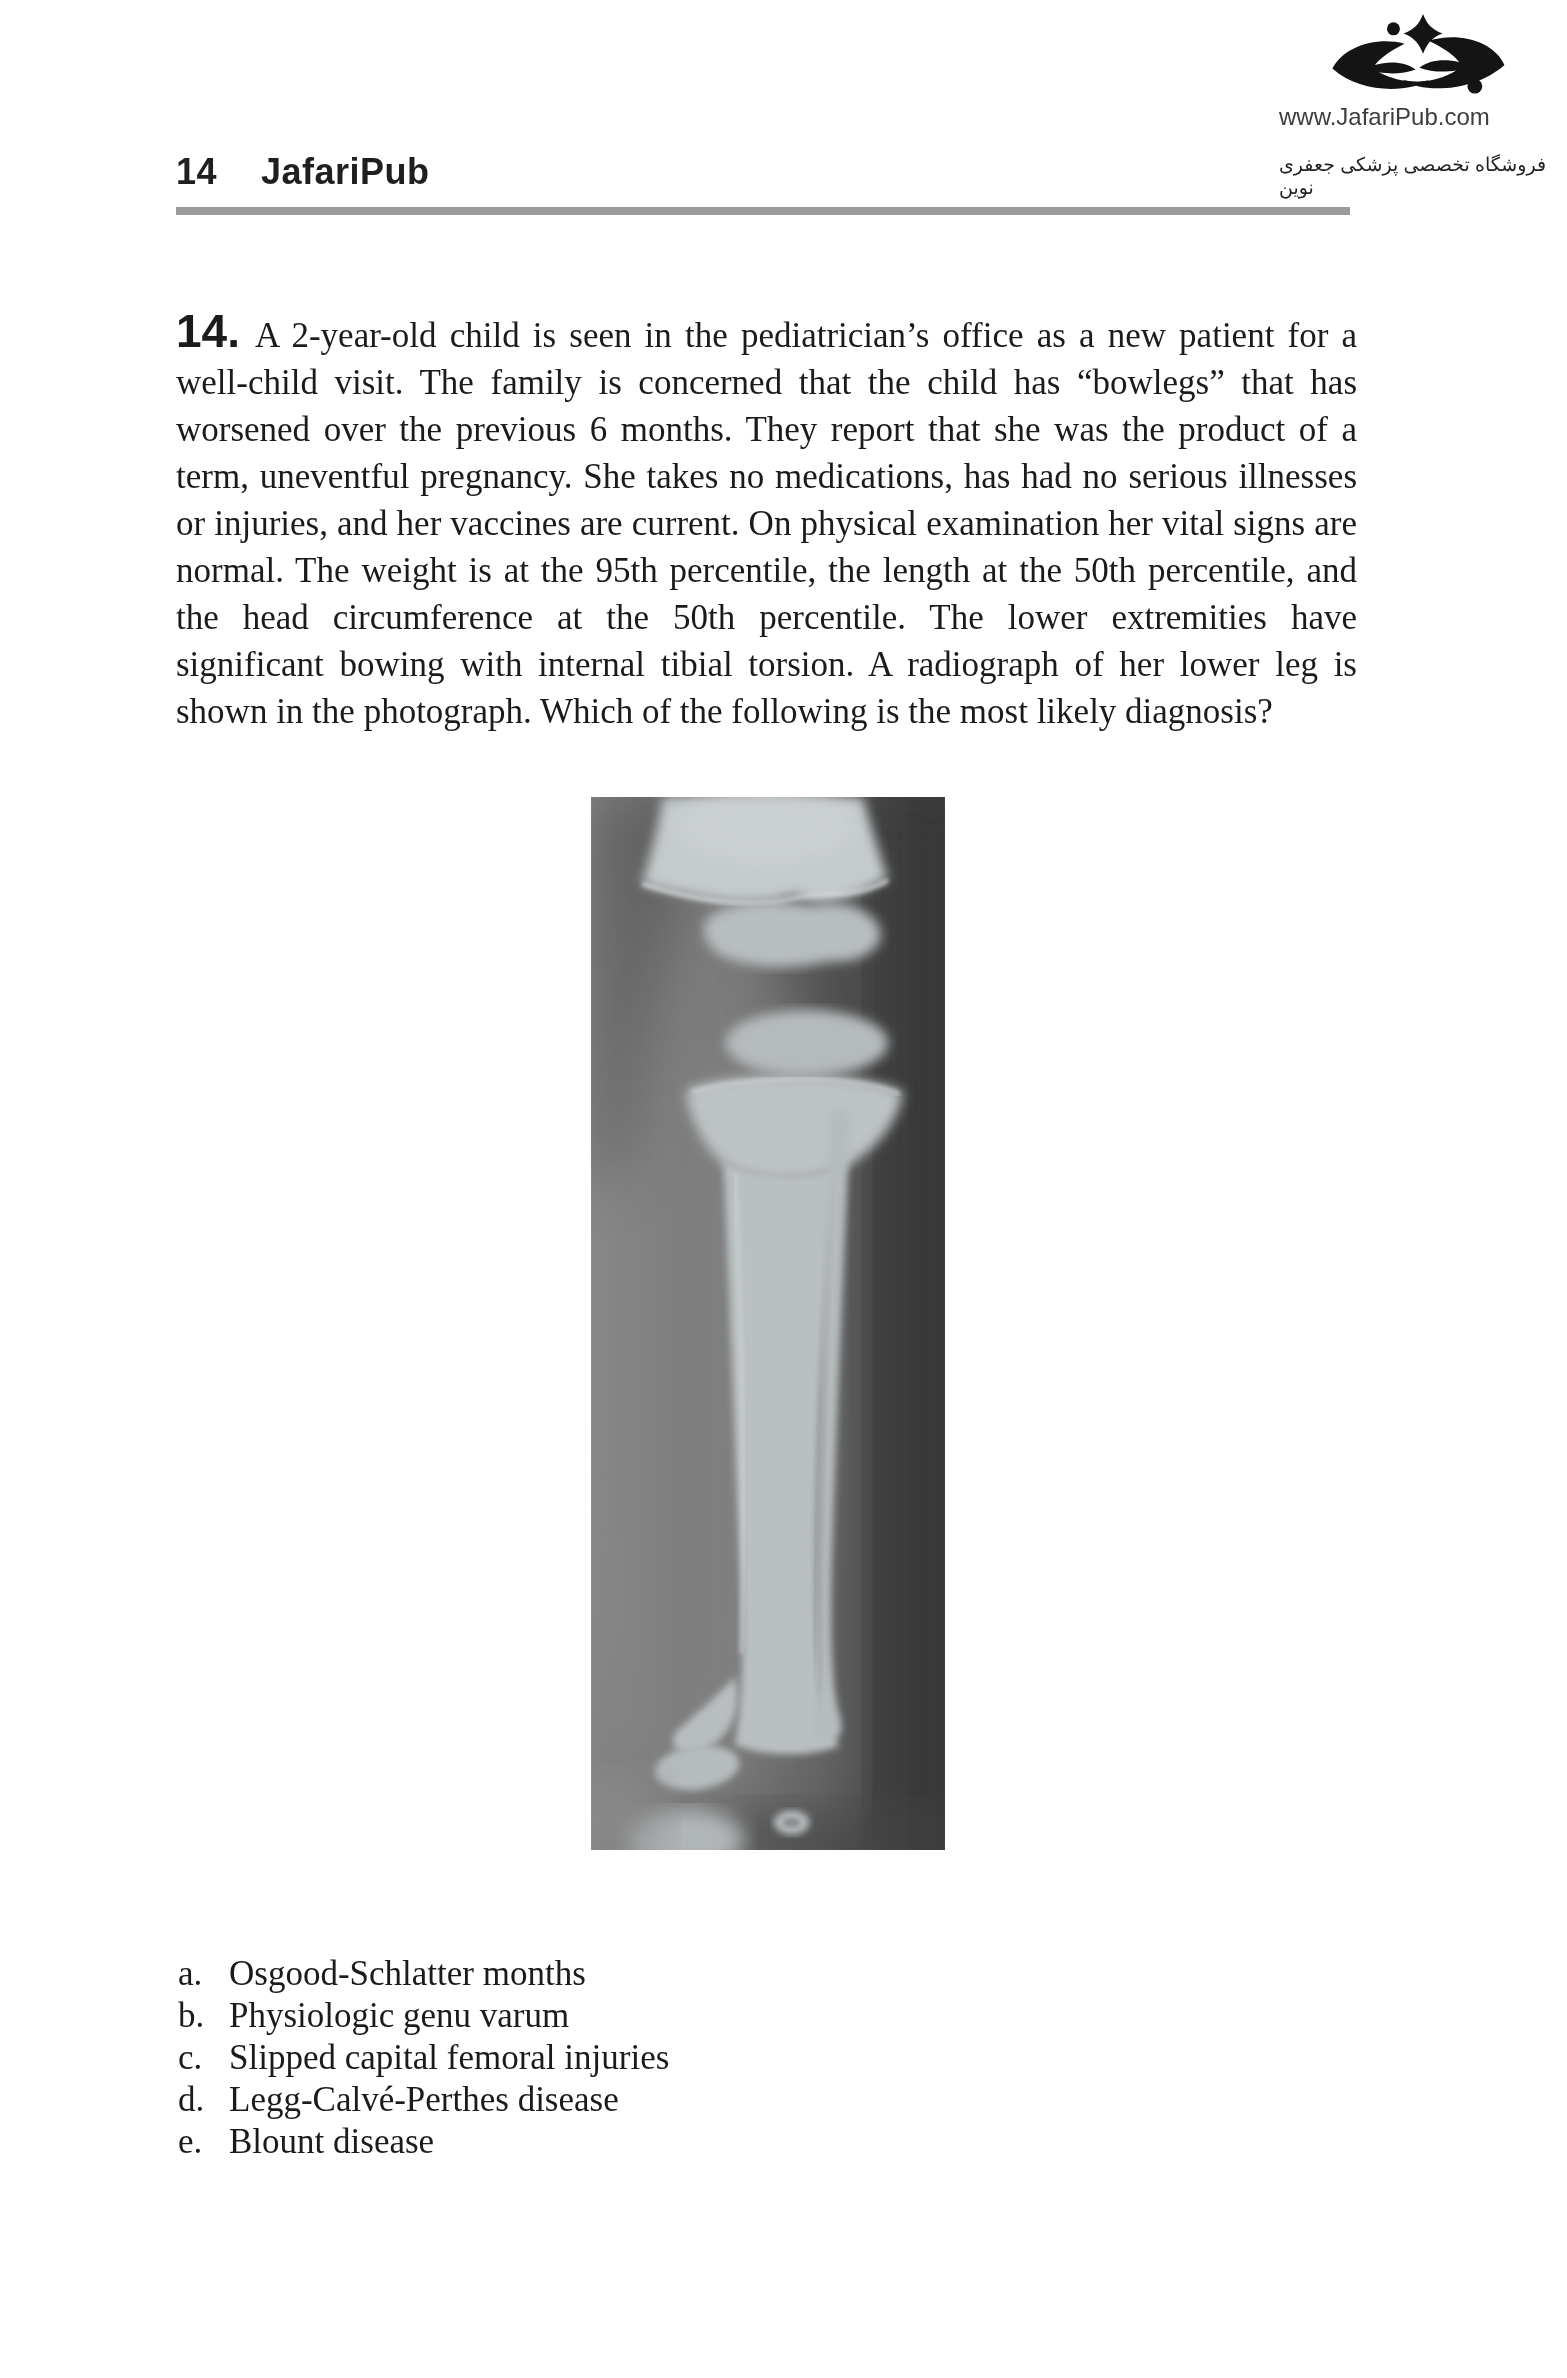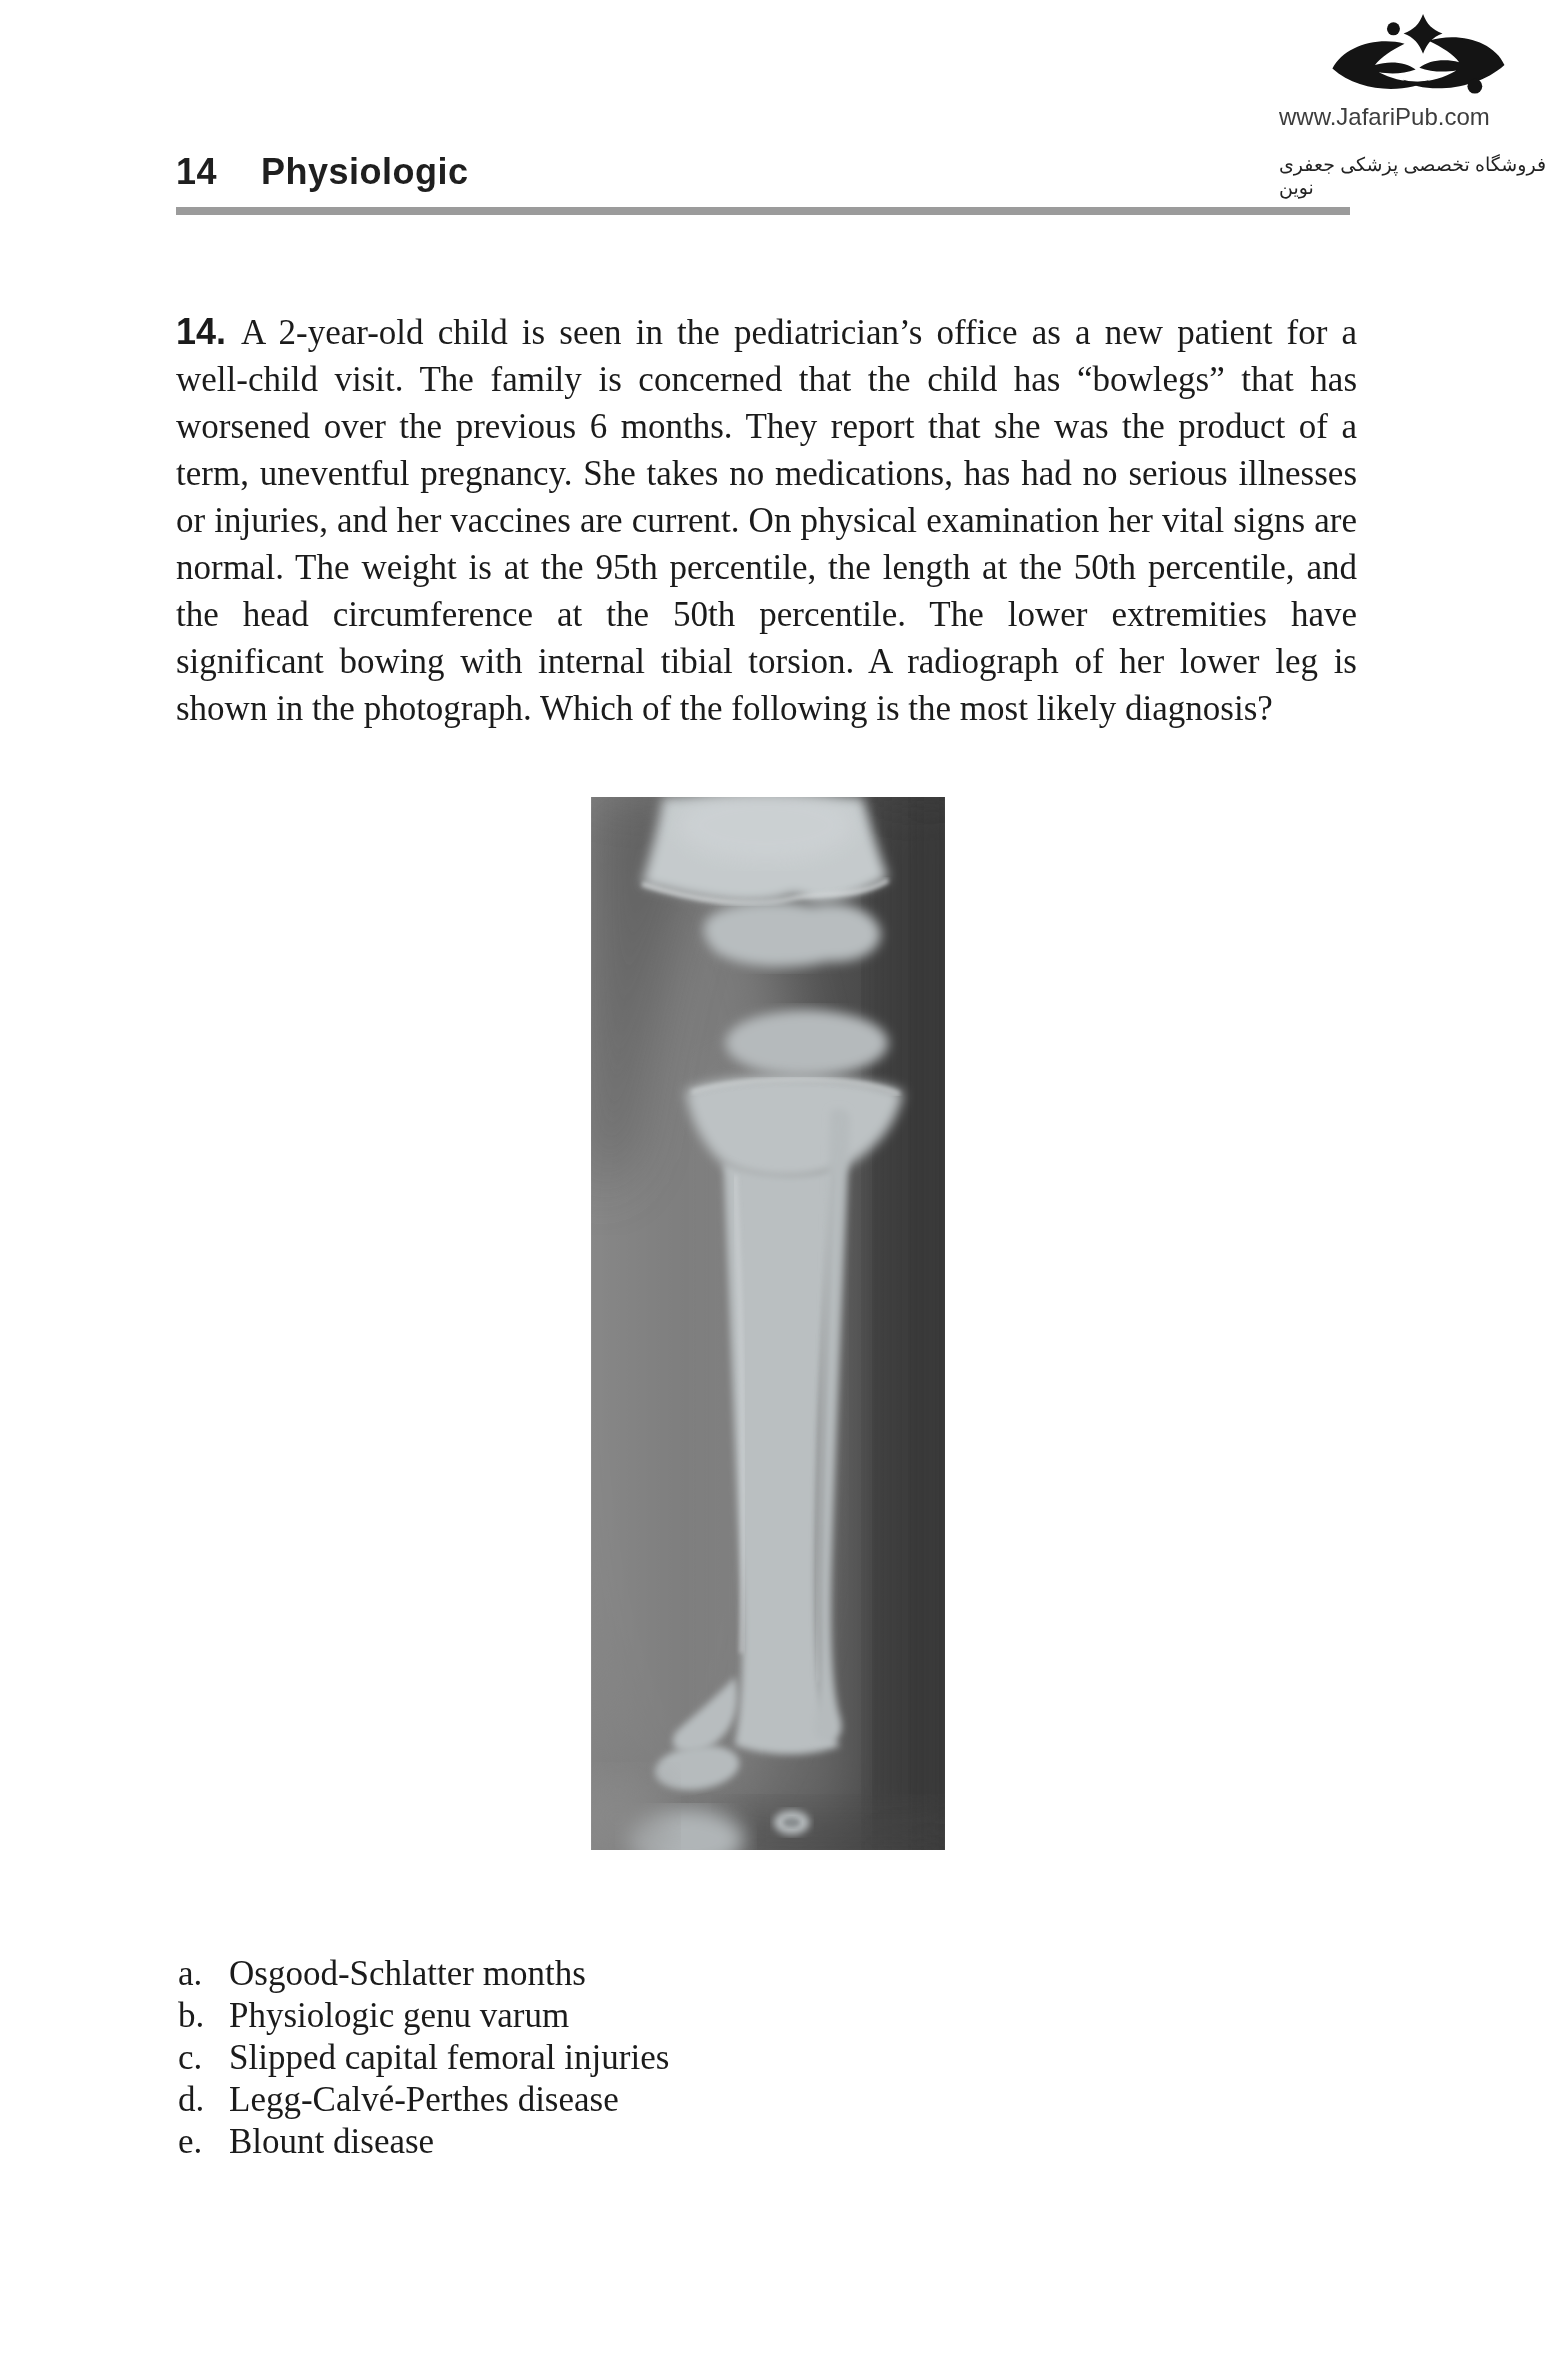--- a/index.html
+++ b/index.html
@@ -30,21 +30,21 @@
   .brand-url  { font-size:24px; color:#3d3d3d; margin-top:0.9px; }
   .brand-tagline { direction:rtl; font-size:19px; color:#232323; margin-top:22px; }
 
   
   .question {
     position:absolute; left:176px; top:273px; width:1181px;
     font-size:35px; line-height:47px; text-align:justify;
   }
   .qnum {
     font-family:"Liberation Sans", sans-serif; font-weight:700;
-    font-size:36px; margin-right:15px;
+    font-size:46px; margin-right:15px;
   }
 
   
   .figure { position:absolute; left:591px; top:797px; width:354px; height:1053px; }
   .figure svg { display:block; }
 
   .caption {
     position:absolute; left:178px; top:1879px;
     font-family:"Liberation Sans", sans-serif; font-style:italic;
     font-size:32px; color:#1c1c1c; letter-spacing:-0.3px;
@@ -55,21 +55,21 @@
   .option  { display:flex; font-size:35px; line-height:42px; color:#1b1b1b; }
   .option .letter { flex:0 0 51px; }
 </style>
 </head>
 <body>
 
 <div class="page">
 
   <div class="header-row">
     <span>14</span>
-    <span>Physiologic</span>
+    <span>JafariPub</span>
   </div>
   <div class="header-rule"></div>
 
   <div class="brand">
     <svg width="185" height="89" viewBox="0 0 200 96" aria-hidden="true">
       <g fill="#141414">
 
         <path d="M8,60 C20,36 56,25 86,33 C72,40 60,48 54,56 C70,51 88,53 98,61
                  C85,66 70,66 58,64 C76,73 97,77 113,72 C92,86 38,88 8,60 Z"></path>
 

